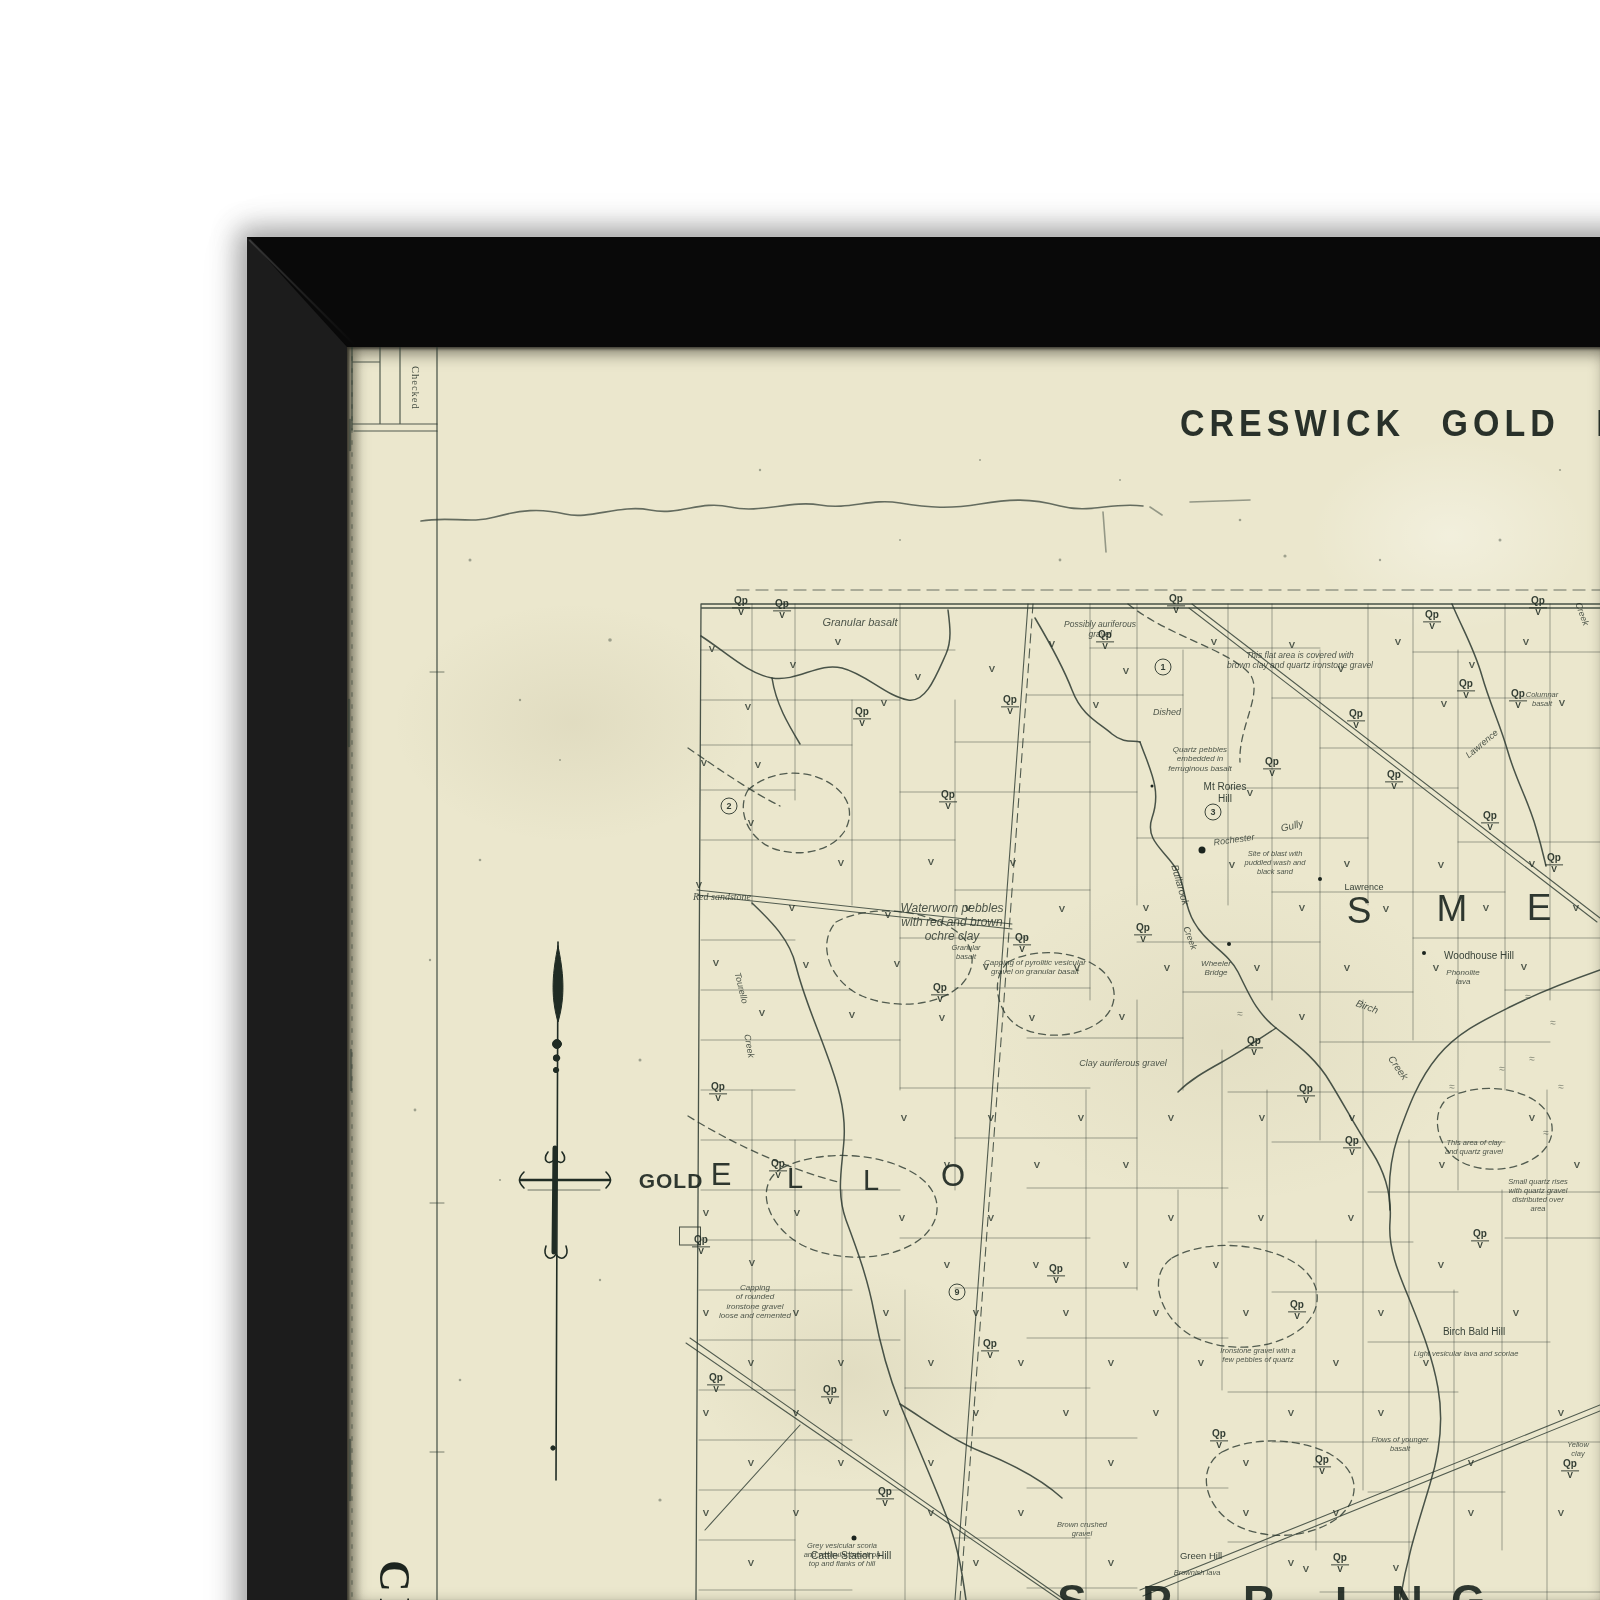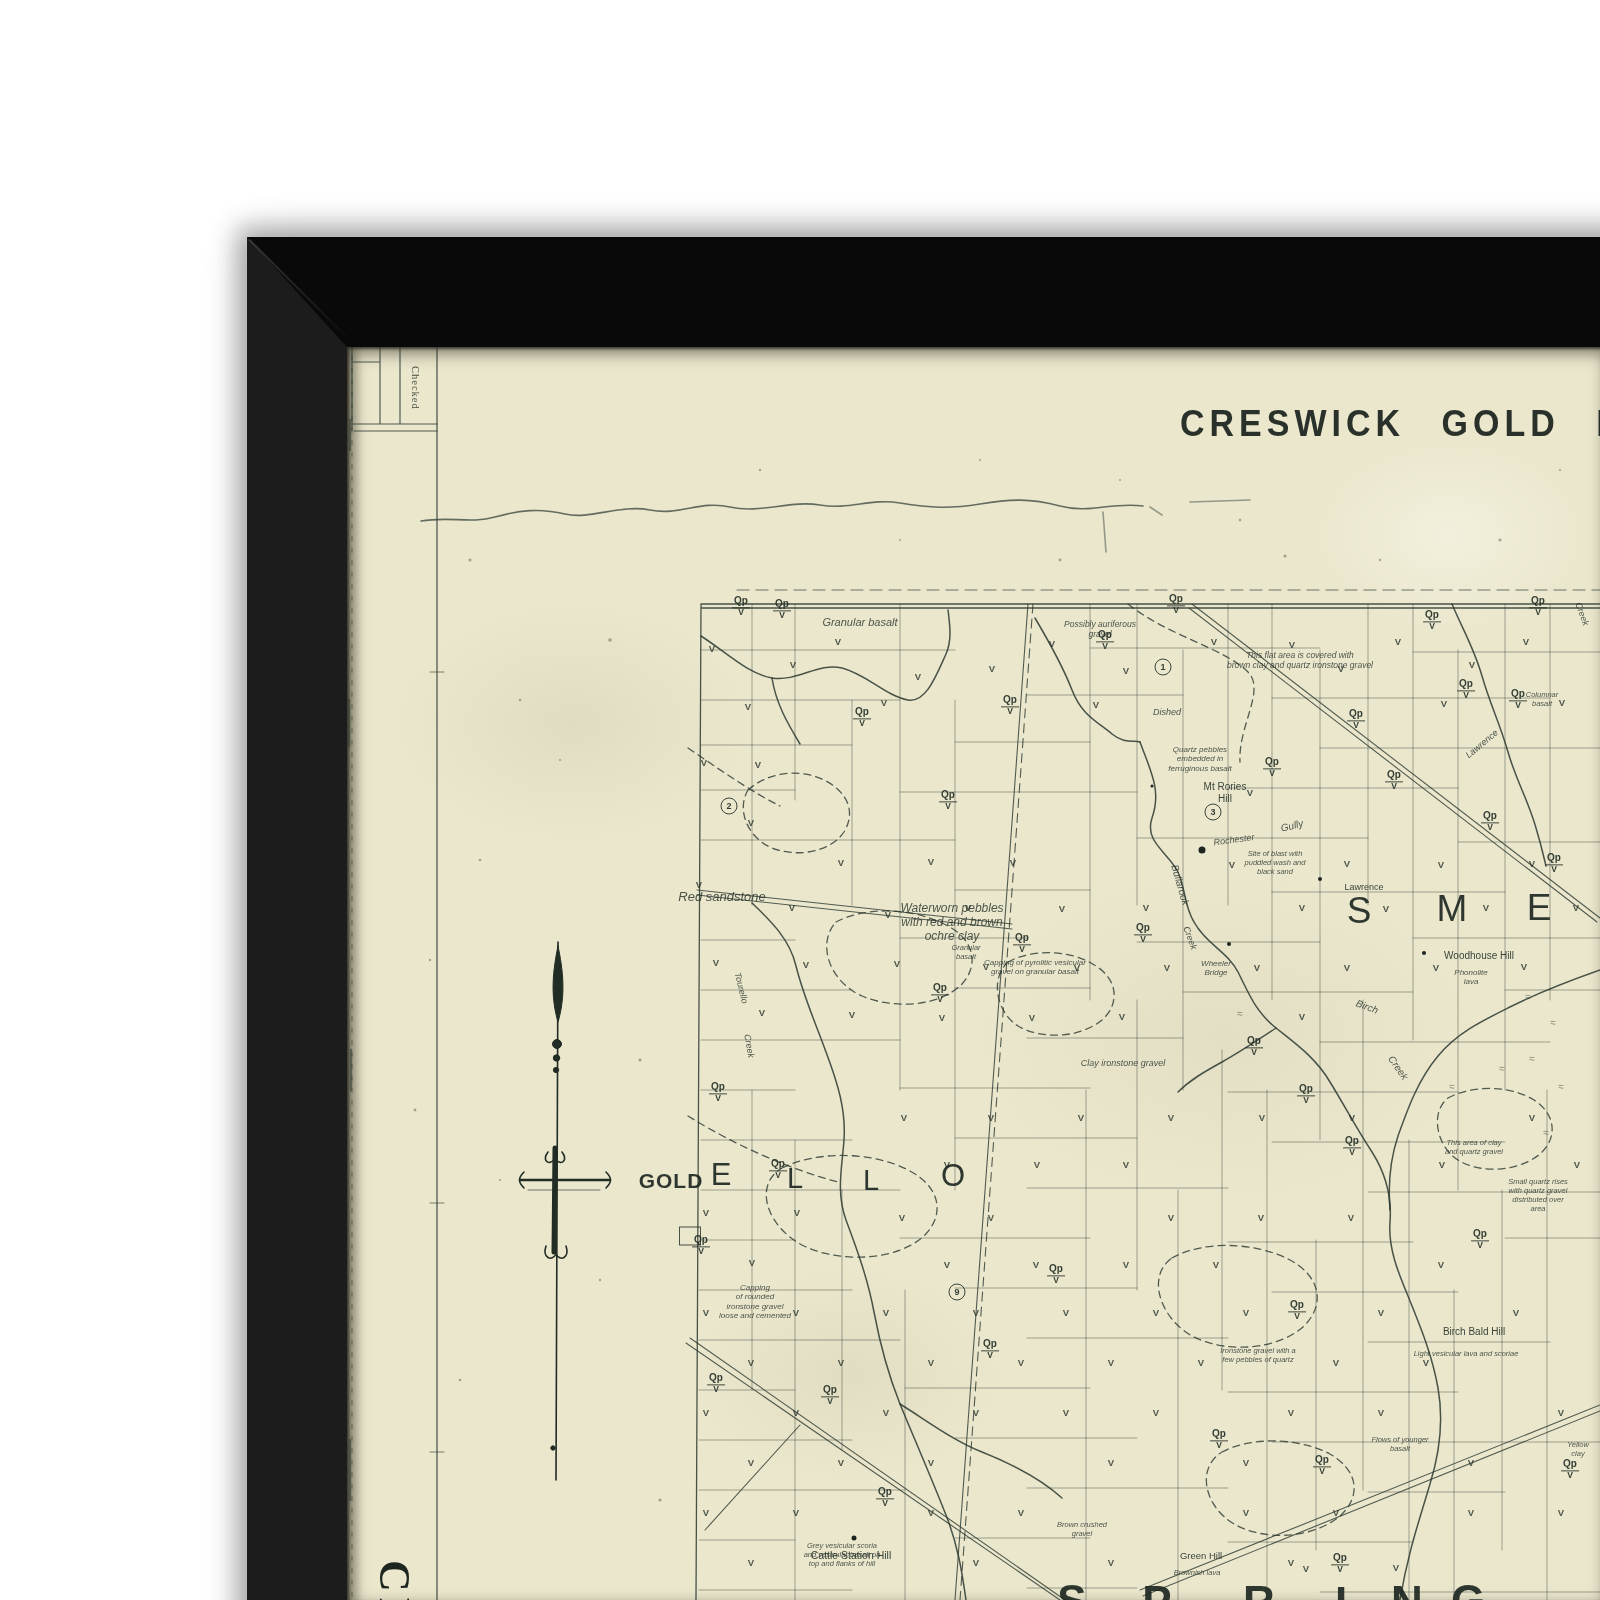--- a/index.html
+++ b/index.html
@@ -188,33 +188,33 @@
 Hill</span>
         <span class="ann it" style="left: 1292px; top: 826px; position: absolute; font-size: 10px; transform: translate(-50%, -50%) rotate(-14deg); white-space: pre-line;">Gully</span>
         <span class="ann it" style="left: 1234px; top: 840px; position: absolute; font-size: 9px; transform: translate(-50%, -50%) rotate(-8deg); white-space: pre-line;">Rochester</span>
         <span class="ann it" style="left: 1275px; top: 863px; position: absolute; font-size: 7.5px; transform: translate(-50%, -50%) rotate(0deg); white-space: pre-line;">Site of blast with
 puddled wash and
 black sand</span>
         <span class="ann" style="left: 1364px; top: 887px; position: absolute; font-size: 9px; transform: translate(-50%, -50%) rotate(0deg); white-space: pre-line;">Lawrence</span>
         <span class="ann it" style="left: 1180px; top: 885px; position: absolute; font-size: 10px; transform: translate(-50%, -50%) rotate(74deg); white-space: pre-line;">Bullarook</span>
         <span class="ann it" style="left: 1190px; top: 938px; position: absolute; font-size: 9px; transform: translate(-50%, -50%) rotate(70deg); white-space: pre-line;">Creek</span>
         <span class="ann" style="left: 1479px; top: 956px; position: absolute; font-size: 10px; transform: translate(-50%, -50%) rotate(0deg); white-space: pre-line;">Woodhouse Hill</span>
-        <span class="ann it" style="left: 1463px; top: 977px; position: absolute; font-size: 8px; transform: translate(-50%, -50%) rotate(0deg); white-space: pre-line; margin-left: 8px;">Phonolite
+        <span class="ann it" style="left: 1463px; top: 977px; position: absolute; font-size: 8px; transform: translate(-50%, -50%) rotate(0deg); white-space: pre-line;">Phonolite
 lava</span>
         <span class="ann it" style="left: 1216px; top: 968px; position: absolute; font-size: 8px; transform: translate(-50%, -50%) rotate(0deg); white-space: pre-line;">Wheeler
 Bridge</span>
-        <span class="ann it" style="left: 722px; top: 897px; position: absolute; font-size: 13px; transform: translate(-50%, -50%) rotate(0deg); white-space: pre-line;">Red sandstone</span>
+        <span class="ann it" style="left: 722px; top: 897px; position: absolute; font-size: 10px; transform: translate(-50%, -50%) rotate(0deg); white-space: pre-line; font-family: Liberation Serif, serif;">Red sandstone</span>
         <span class="ann it" style="left: 952px; top: 922px; position: absolute; font-size: 12px; transform: translate(-50%, -50%) rotate(0deg); white-space: pre-line;">Waterworn pebbles
 with red and brown
 ochre clay</span>
         <span class="ann it" style="left: 966px; top: 953px; position: absolute; font-size: 7.5px; transform: translate(-50%, -50%) rotate(0deg); white-space: pre-line;">Granular
 basalt</span>
         <span class="ann it" style="left: 1035px; top: 967px; position: absolute; font-size: 8px; transform: translate(-50%, -50%) rotate(0deg); white-space: pre-line;">Capping of pyrolitic vesicular
 gravel on granular basalt</span>
-        <span class="ann it" style="left: 1123px; top: 1063px; position: absolute; font-size: 9px; transform: translate(-50%, -50%) rotate(0deg); white-space: pre-line;">Clay ironstone gravel</span>
+        <span class="ann it" style="left: 1123px; top: 1063px; position: absolute; font-size: 9px; transform: translate(-50%, -50%) rotate(0deg); white-space: pre-line;">Clay auriferous gravel</span>
         <span class="ann it" style="left: 741px; top: 988px; position: absolute; font-size: 9px; transform: translate(-50%, -50%) rotate(76deg); white-space: pre-line;">Tourello</span>
         <span class="ann it" style="left: 749px; top: 1046px; position: absolute; font-size: 9px; transform: translate(-50%, -50%) rotate(80deg); white-space: pre-line;">Creek</span>
         <span class="ann it" style="left: 1367px; top: 1007px; position: absolute; font-size: 10px; transform: translate(-50%, -50%) rotate(20deg); white-space: pre-line;">Birch</span>
         <span class="ann it" style="left: 1398px; top: 1068px; position: absolute; font-size: 10px; transform: translate(-50%, -50%) rotate(55deg); white-space: pre-line;">Creek</span>
         <span class="ann it" style="left: 1474px; top: 1148px; position: absolute; font-size: 7.5px; transform: translate(-50%, -50%) rotate(0deg); white-space: pre-line;">This area of clay
 and quartz gravel</span>
         <span class="ann it" style="left: 1538px; top: 1196px; position: absolute; font-size: 7.5px; transform: translate(-50%, -50%) rotate(0deg); white-space: pre-line;">Small quartz rises
 with quartz gravel
 distributed over
 area</span>

